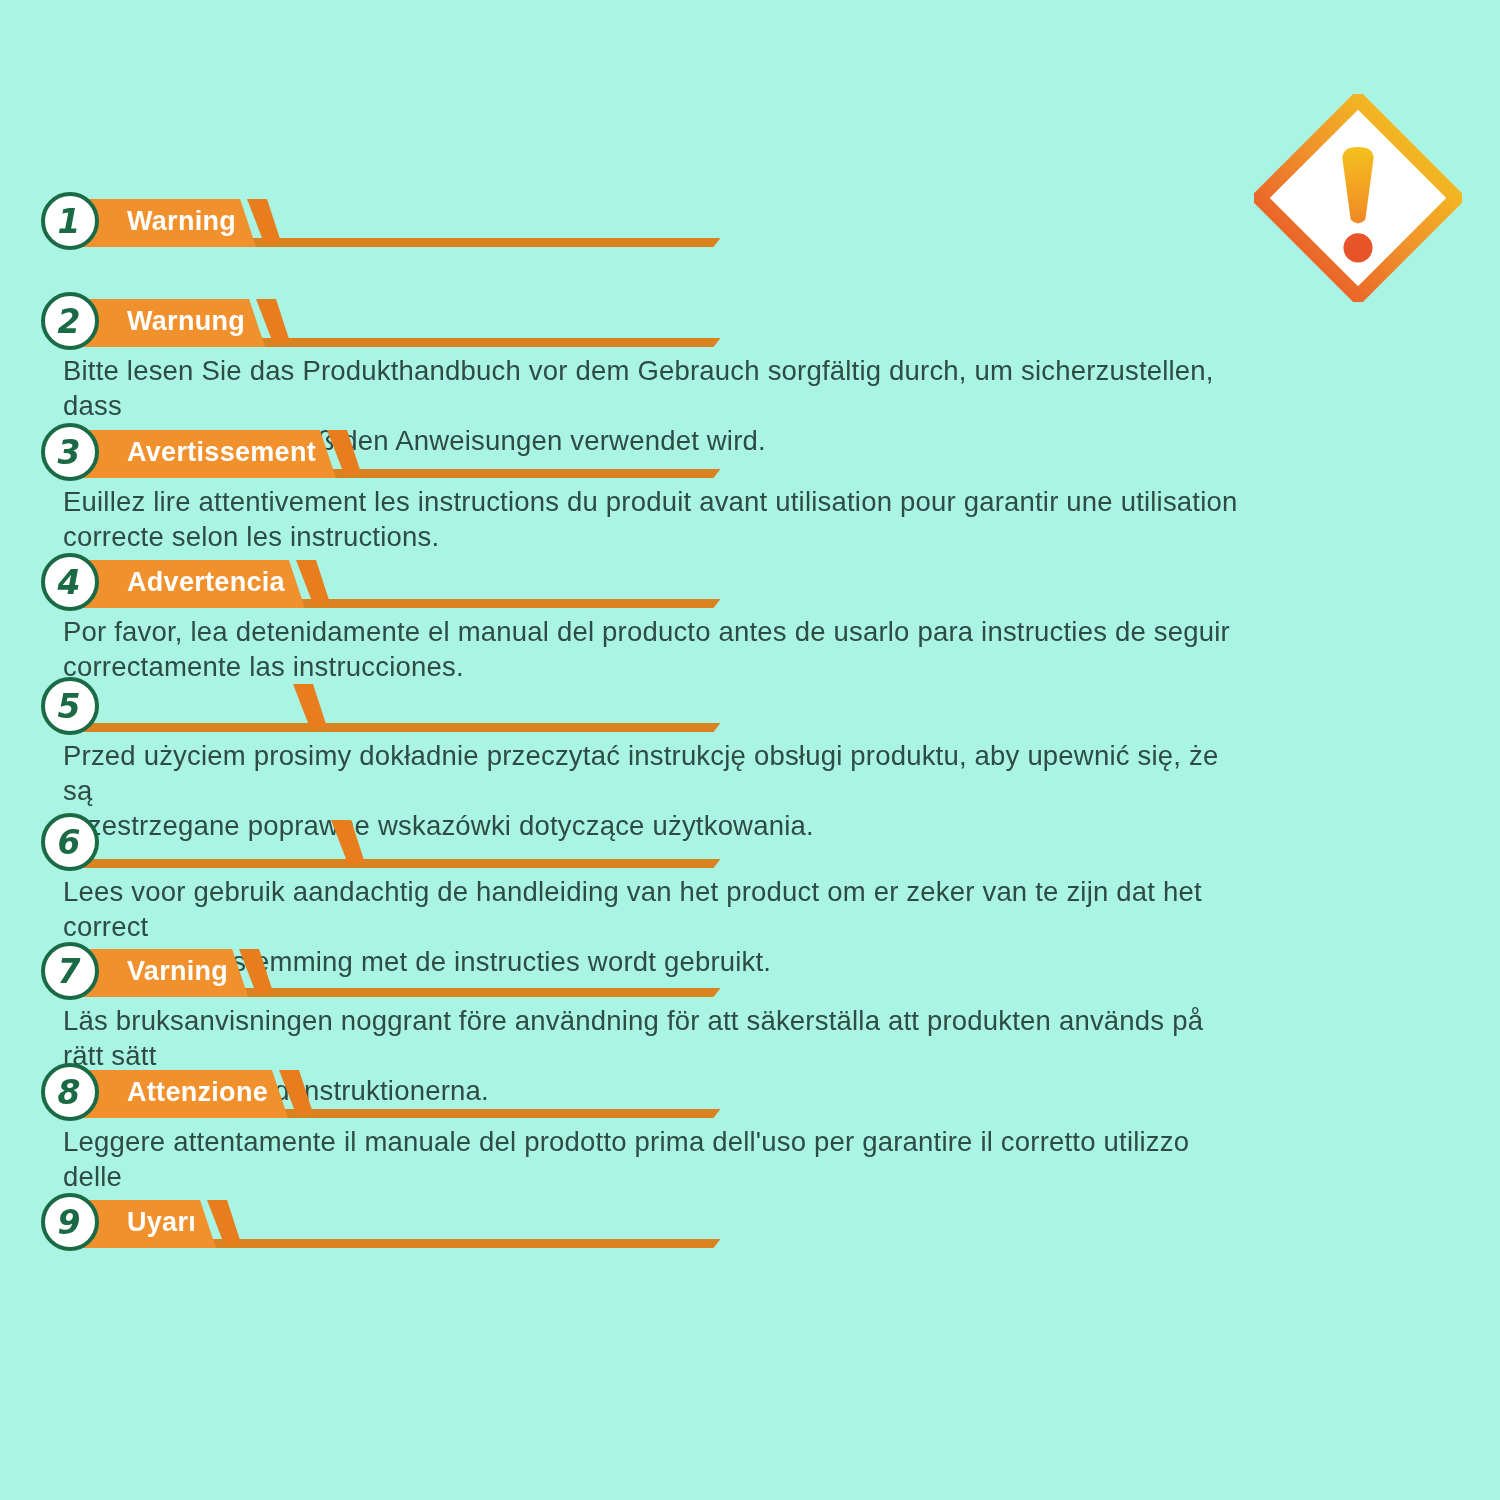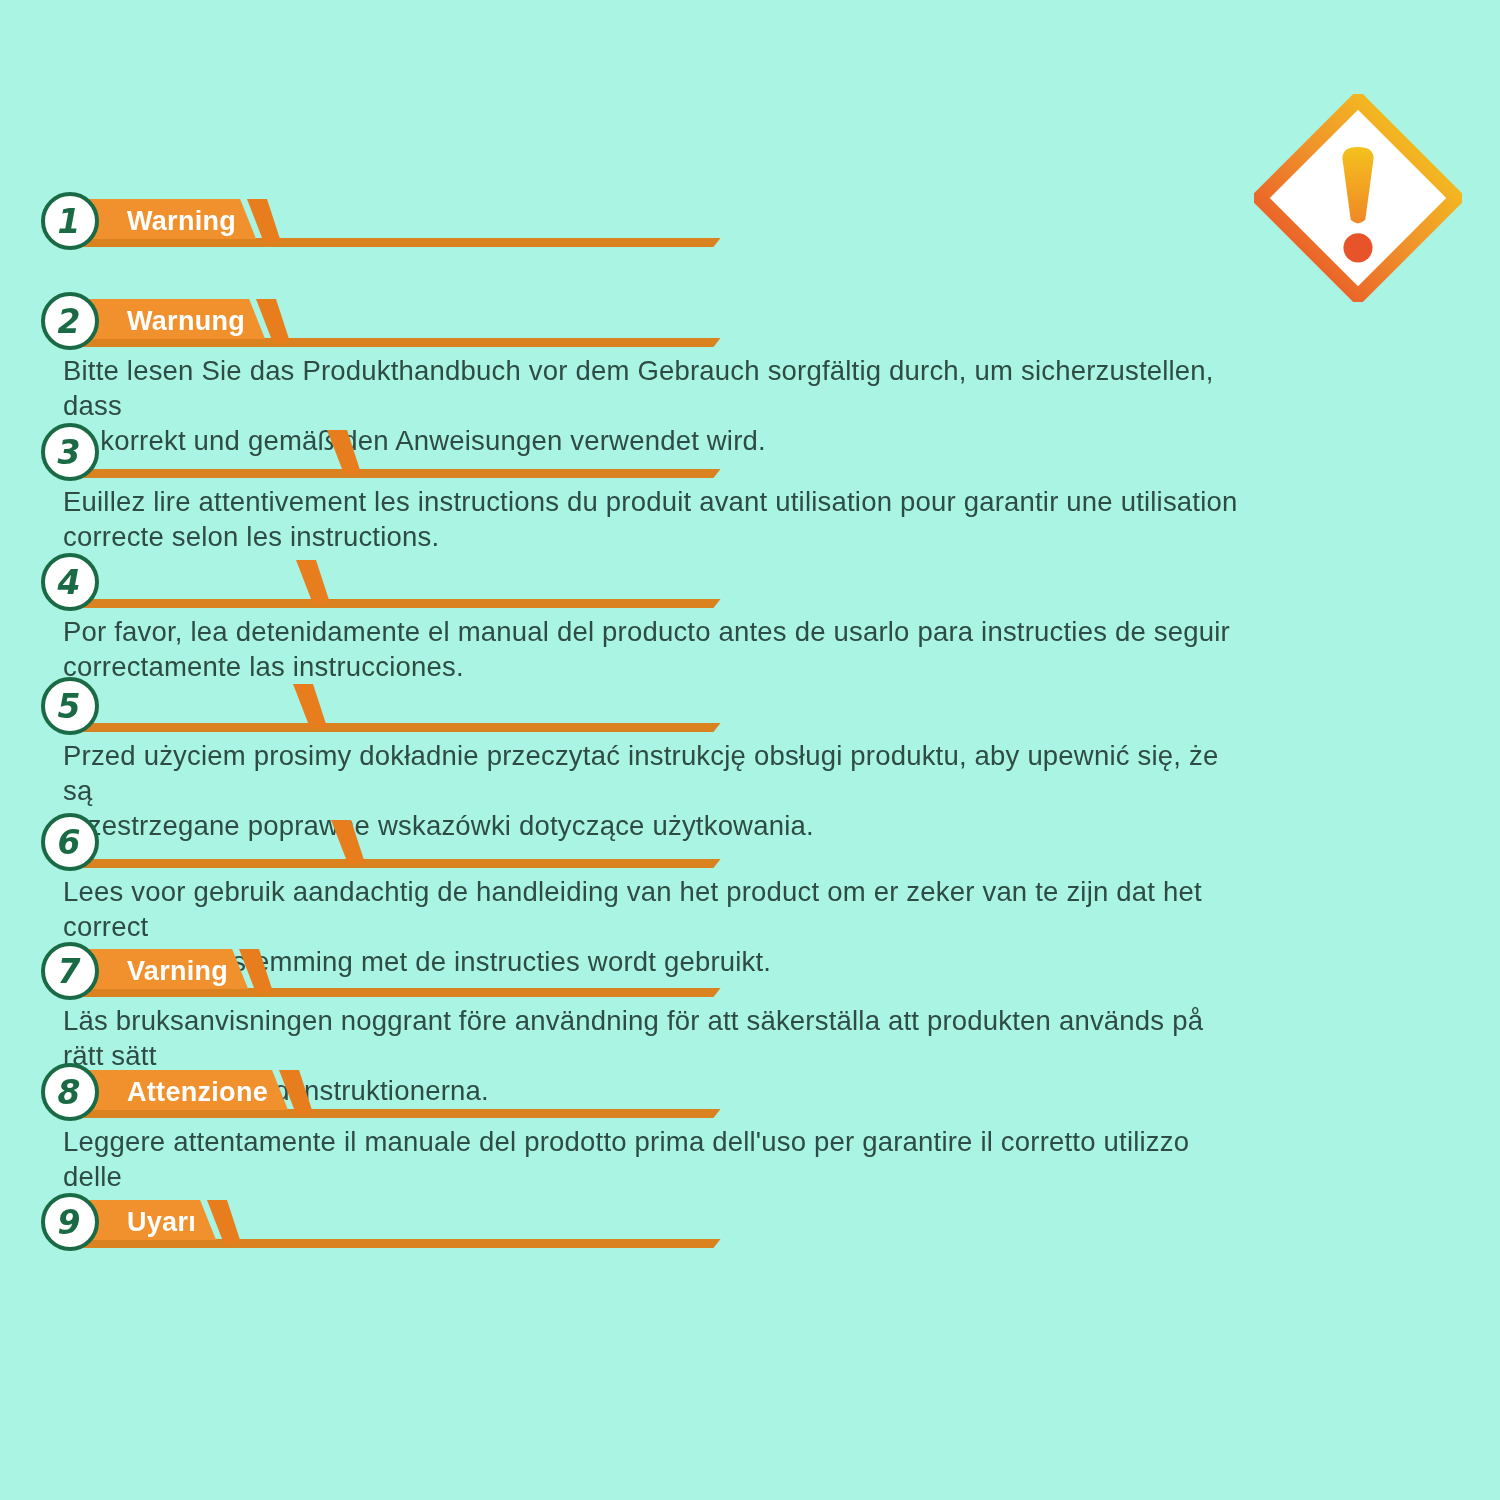--- a/index.html
+++ b/index.html
@@ -35,21 +35,21 @@
   .fold{
     position:absolute;left:14px;top:39px;height:9px;width:52%;
     background:#d9821f;
     transform:skewX(-38deg);
     z-index:0;
   }
 
   .banner{
     position:relative;display:inline-block;height:32px;
     margin-left:22px;
-    padding:0 20px 8px 42px;
+    padding:0 20px 16px 42px;
     background:#f1912e;
     clip-path:polygon(0 0, calc(100% - 16px) 0, 100% 100%, 0 100%);
     z-index:1;
   }
   .banner .label{
     display:inline-block;
     line-height:44px;
     color:#ffffff;
     font-size:27px;
     font-weight:bold;
@@ -143,34 +143,40 @@
         <span class="num">2</span>
       </span>
     </div>
     <p class="body-text">Bitte lesen Sie das Produkthandbuch vor dem Gebrauch sorgfältig durch, um sicherzustellen, dass
 es korrekt und gemäß den Anweisungen verwendet wird.</p>
   </section>
 
   <section class="section">
     <div class="header">
       <span class="fold"></span>
+      <span class="banner">
+        <span class="label">Avertissement</span>
+      </span>
       <svg class="tail" width="40" height="44" viewBox="0 0 40 44" style="left: 264px; right: auto;">
         <polygon points="0,0 20,0 33,40 30,44 17,44" fill="#e87d1d"></polygon>
       </svg>
       <span class="badge">
         <span class="num">3</span>
       </span>
     </div>
     <p class="body-text">Euillez lire attentivement les instructions du produit avant utilisation pour garantir une utilisation
 correcte selon les instructions.</p>
   </section>
 
   <section class="section">
     <div class="header">
       <span class="fold"></span>
+      <span class="banner">
+        <span class="label">Advertencia</span>
+      </span>
       <svg class="tail" width="40" height="44" viewBox="0 0 40 44" style="left: 233px; right: auto;">
         <polygon points="0,0 20,0 33,40 30,44 17,44" fill="#e87d1d"></polygon>
       </svg>
       <span class="badge">
         <span class="num">4</span>
       </span>
     </div>
     <p class="body-text">Por favor, lea detenidamente el manual del producto antes de usarlo para instructies de seguir
 correctamente las instrucciones.</p>
   </section>

